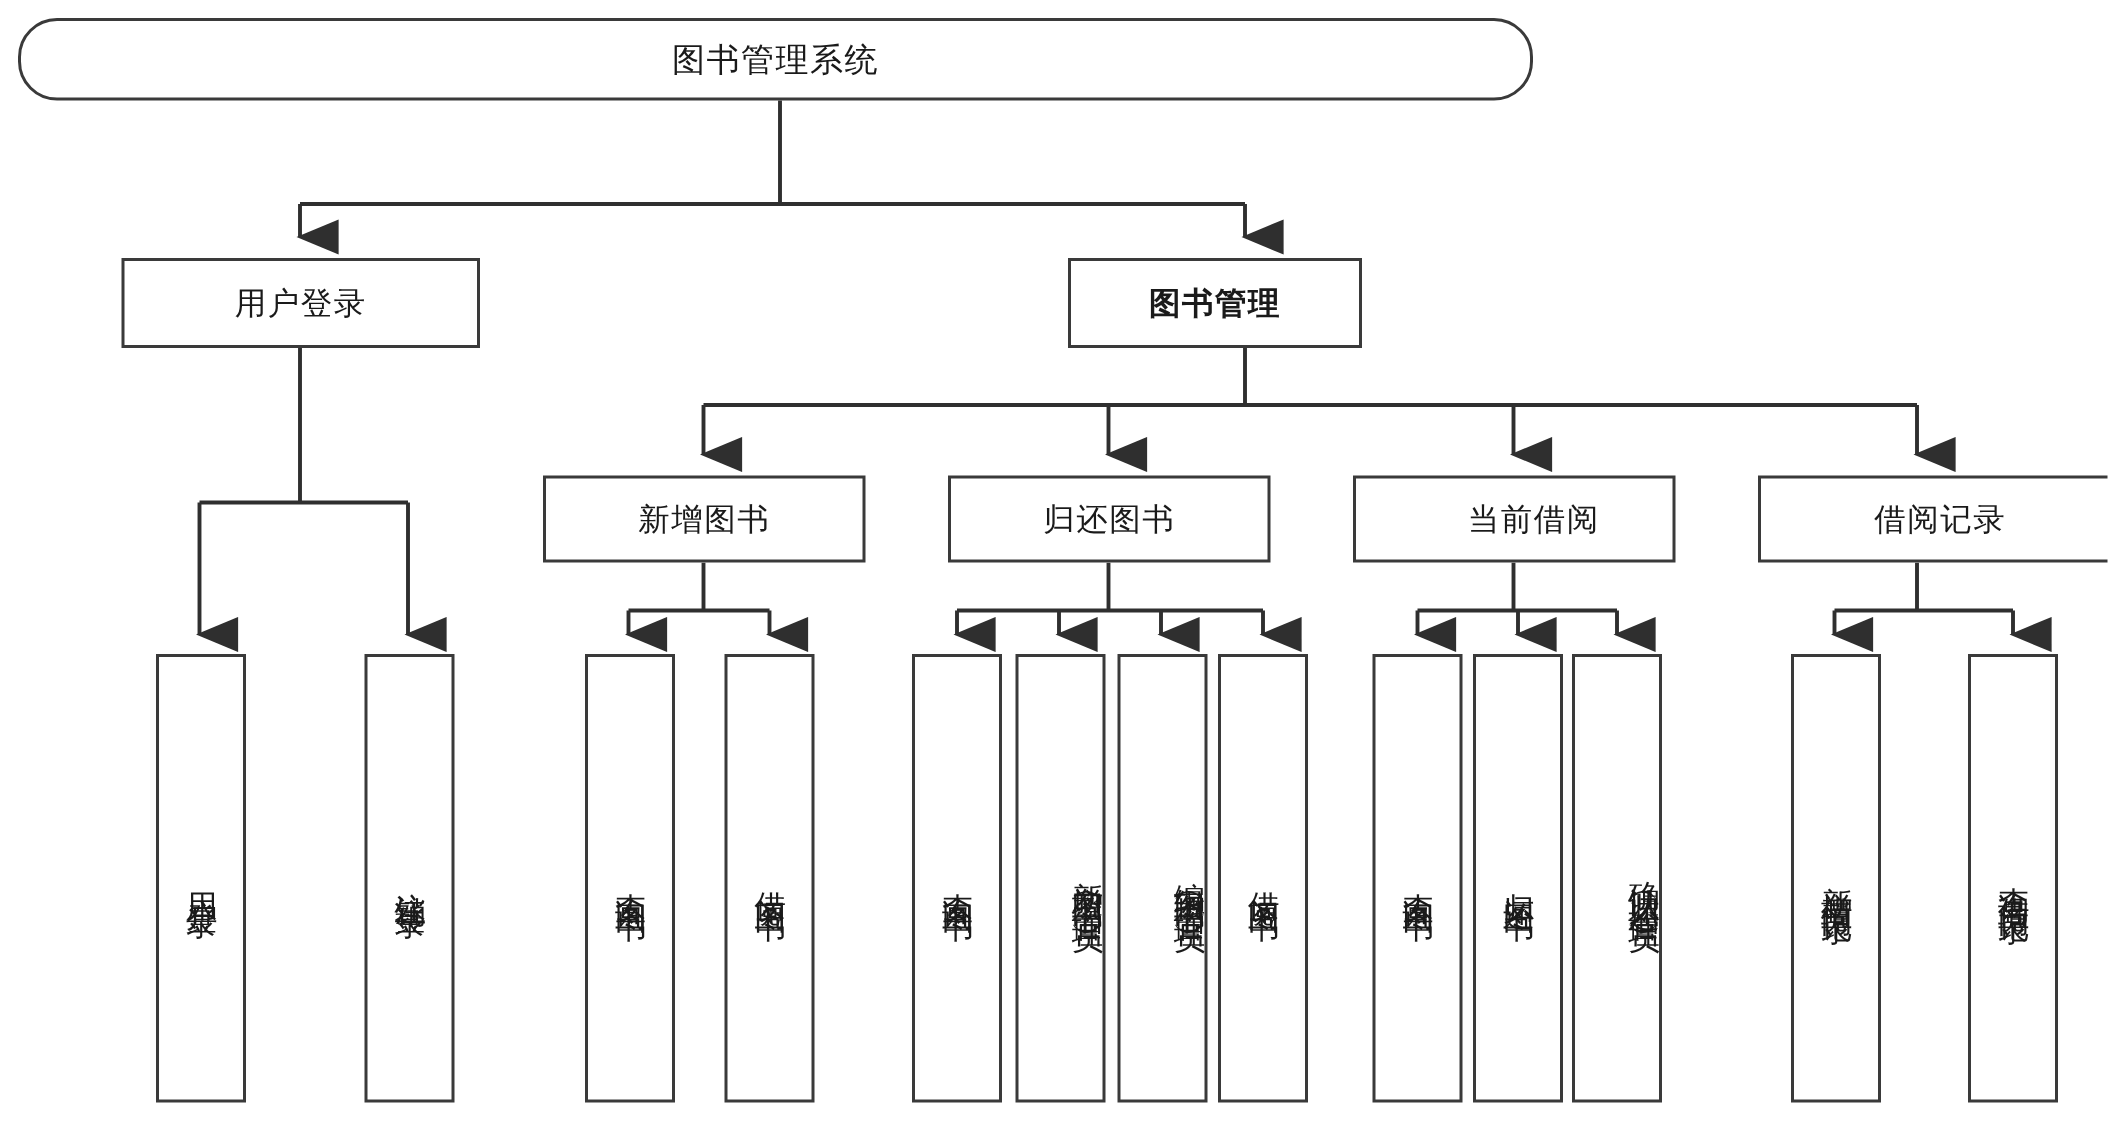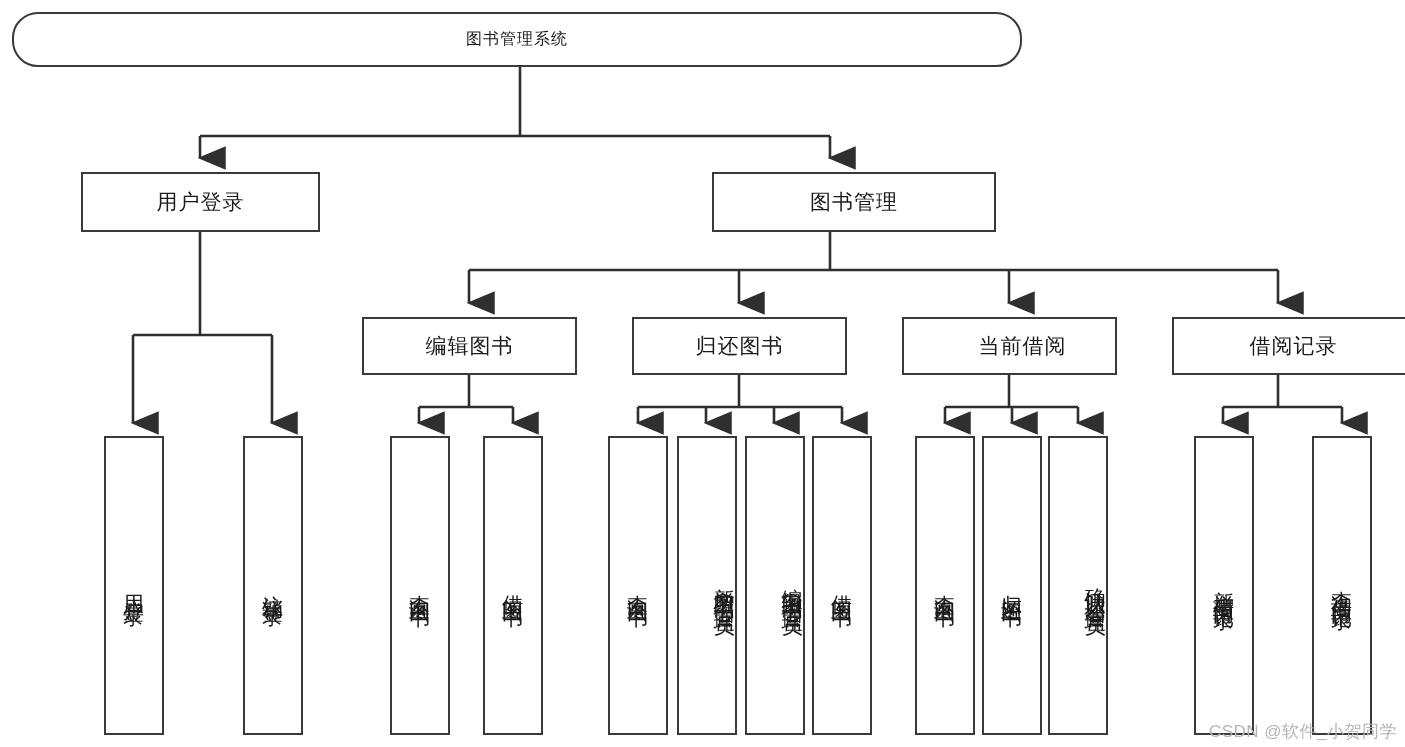--- a/index.html
+++ b/index.html
@@ -38,21 +38,21 @@
     align-items:flex-start;
     justify-content:center;
     padding-top:6px;
     white-space:nowrap;
     line-height:1;
   }
   .node.vert.mid{
     align-items:center;
     padding-top:0;
   }
-  #root-node{font-size:16px;border-radius:26px;}
+  #root-node{font-size:22px;border-radius:26px;}
   .watermark{
     position:absolute;
     right:8px;bottom:4px;
     font-size:17px;
     color:#b4b4b4;
     letter-spacing:0.5px;
     white-space:nowrap;
     font-family:"Liberation Sans","DejaVu Sans",sans-serif;
   }
 </style>
@@ -107,23 +107,23 @@
       <path d="M 1278 375 L 1278 407"></path>
       <path d="M 1223 407 L 1342 407"></path>
       <path d="M 1223 407 L 1223 423" marker-end="url(#arrow)"></path>
       <path d="M 1342 407 L 1342 423" marker-end="url(#arrow)"></path>
     </g>
   </svg>
 
   <div id="root-node" class="node horiz" style="left:12px;top:12px;width:1010px;height:55px;">图书管理系统</div>
 
   <div class="node horiz" style="left:81px;top:172px;width:239px;height:60px;">用户登录</div>
-  <div class="node horiz" style="left:712px;top:172px;width:284px;height:60px;">图书管理</div>
+  <div class="node horiz" style="left:712px;top:172px;width:196px;height:60px;font-weight:bold;">图书管理</div>
 
-  <div class="node horiz" style="left:362px;top:317px;width:215px;height:58px;">编辑图书</div>
+  <div class="node horiz" style="left:362px;top:317px;width:215px;height:58px;">新增图书</div>
   <div class="node horiz" style="left:632px;top:317px;width:215px;height:58px;">归还图书</div>
   <div class="node horiz" style="left:902px;top:317px;width:215px;height:58px;padding-left:26px;">当前借阅</div>
   <div class="node horiz" style="left:1172px;top:317px;width:243px;height:58px;">借阅记录</div>
 
   <div class="node vert mid" style="left:104px;top:436px;width:60px;height:299px;">用户登录</div>
   <div class="node vert mid" style="left:243px;top:436px;width:60px;height:299px;">注销登录</div>
 
   <div class="node vert mid" style="left:390px;top:436px;width:60px;height:299px;">查询图书</div>
   <div class="node vert mid" style="left:483px;top:436px;width:60px;height:299px;">借阅图书</div>
 
@@ -132,14 +132,13 @@
   <div class="node vert" style="left:745px;top:436px;width:60px;height:299px;">编辑图书（管理员）</div>
   <div class="node vert mid" style="left:812px;top:436px;width:60px;height:299px;">借阅图书</div>
 
   <div class="node vert mid" style="left:915px;top:436px;width:60px;height:299px;">查询图书</div>
   <div class="node vert mid" style="left:982px;top:436px;width:60px;height:299px;">归还图书</div>
   <div class="node vert" style="left:1048px;top:436px;width:60px;height:299px;">确认归还（管理员）</div>
 
   <div class="node vert mid" style="left:1194px;top:436px;width:60px;height:299px;">新增借阅记录</div>
   <div class="node vert mid" style="left:1312px;top:436px;width:60px;height:299px;">查询借阅记录</div>
 
-  <div class="watermark">CSDN @软件_小贺同学</div>
 </div>
 
 </body></html>

